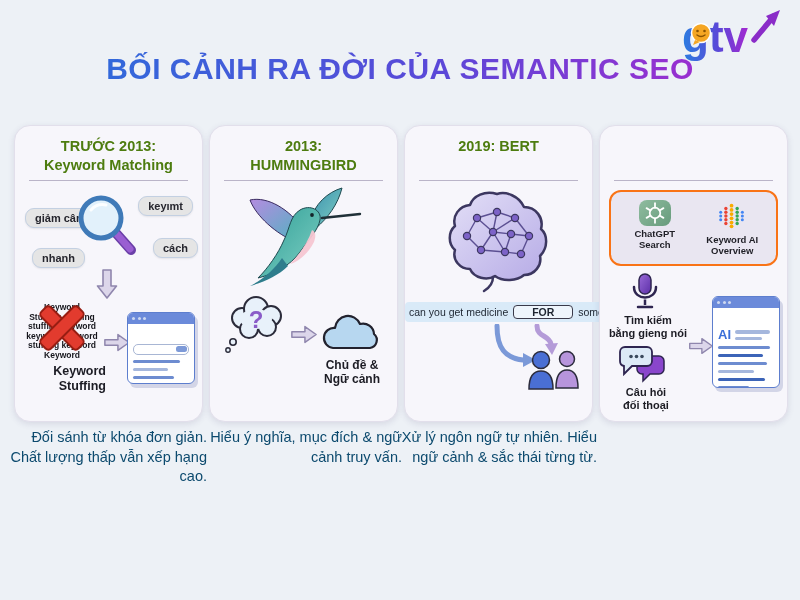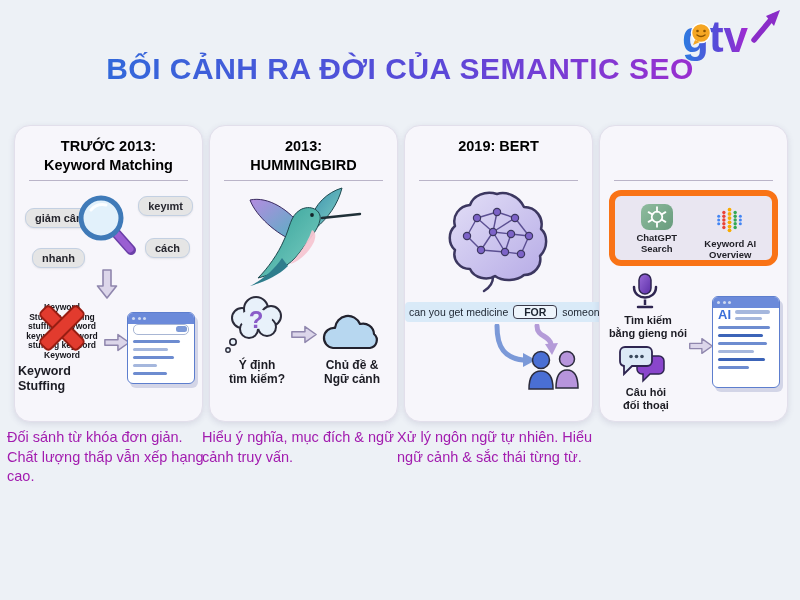--- a/index.html
+++ b/index.html
@@ -13,61 +13,61 @@
     background:linear-gradient(90deg,#2a6fdb 5%,#5b48d8 55%,#b324cc 100%);
     -webkit-background-clip:text;background-clip:text;color:transparent;
   }
   .logo{position:absolute;top:8px;right:16px;width:104px;height:56px;}
 
   
   .card{position:absolute;top:125px;width:187px;height:295px;background:#f7f6fb;
     border:1px solid #e2dfeb;border-radius:16px;box-shadow:0 2px 6px rgba(80,70,120,.14);}
   .c1{left:14px}.c2{left:209px}.c3{left:404px}.c4{left:599px}
   .card-header{position:absolute;top:11px;left:5px;right:5px;text-align:center;
-    font-weight:bold;font-size:14.5px;line-height:1.3;color:#000000;white-space:pre-line;}
+    font-weight:bold;font-size:14.5px;line-height:1.3;color:#4d7c0f;white-space:pre-line;}
   .card-divider{position:absolute;top:54px;left:14px;right:14px;height:0;border-top:1px solid #bab4c8;}
-  .caption{position:absolute;top:428px;width:200px;text-align:left;font-size:14.5px;
-    line-height:1.35;color:#a21caf;}
+  .caption{position:absolute;top:428px;width:200px;text-align:right;font-size:14.5px;
+    line-height:1.35;color:#0c4a6e;}
   .cap1{left:7px}.cap2{left:202px}.cap3{left:397px}.cap4{left:592px}
 
   
   .lbl{position:absolute;text-align:center;font-weight:bold;font-size:12px;line-height:1.2;
     color:#1c1c24;white-space:pre-line;}
   .chip{position:absolute;background:#e5e5e5;border:1px solid #c3d0e2;border-radius:9px;
     padding:3px 9px;font-size:11px;font-weight:600;color:#26262e;box-shadow:0 1px 2px rgba(0,0,0,.08);}
   .block-arrow{position:absolute;}
 
   
   .bwin{position:absolute;background:#fff;border:1.5px solid #5d7ece;border-radius:6px;
     overflow:hidden;box-shadow:3px 4px 0 rgba(120,130,180,.28);}
   .bbar{height:11px;background:#6b8ada;display:flex;align-items:center;gap:2.5px;padding:0 4px;}
   .bdot{width:3px;height:3px;border-radius:50%;background:#cdd8f0;}
-  .bbody{padding:0 5px;display:flex;flex-direction:column;gap:4.5px;}
+  .bbody{padding:20px 5px;display:flex;flex-direction:column;gap:4.5px;}
   .searchpill{height:9px;border:1px solid #a8b6d4;border-radius:5px;position:relative;}
   .searchbtn{position:absolute;right:1px;top:1px;width:11px;height:5.5px;background:#7d9ad8;border-radius:2.5px;}
   .bline{height:3.5px;border-radius:2px;background:#6d8cd0;}
   .bline.lt{background:#a5b7dd;}
   .bline.dk{background:#3c64b8;}
 
   
   .jumble{position:absolute;left:3px;top:177px;width:88px;text-align:center;font-size:8.5px;
     font-weight:700;line-height:1.12;color:#16161c;white-space:pre-line;}
-  .stuffing-label{position:absolute;left:3px;top:238px;width:88px;text-align:left;
+  .stuffing-label{position:absolute;left:3px;top:238px;width:88px;text-align:right;
     font-weight:800;font-size:12.5px;line-height:1.2;color:#1c1c24;}
 
   
   .sentence-wrap{position:absolute;left:0;right:0;top:176px;text-align:center;}
   .sentence{background:#d9eaf8;border-radius:4px;padding:3px 4px;font-size:10.5px;
     color:#1c2430;display:inline-block;white-space:nowrap;}
-  .s-focus{border:1.5px solid #3a3a4a;border-radius:4px;padding:0 10px;margin:0 2px;
+  .s-focus{border:1.5px solid #3a3a4a;border-radius:4px;padding:0 18px;margin:0 2px;
     font-weight:700;background:#eef5fc;display:inline-block;}
 
   
   .apps{position:absolute;left:9px;right:9px;top:64px;height:76px;background:#e9e6f1;
-    border:6px solid #f97316;border-radius:12px;display:flex;justify-content:space-between;
+    border:2px solid #f97316;border-radius:12px;display:flex;justify-content:space-between;
     padding:8px 5px 19px;box-sizing:border-box;}
   .app{flex:1;display:flex;flex-direction:column;align-items:center;gap:3px;}
   .app-icon{width:32px;height:32px;border-radius:8px;display:flex;align-items:center;justify-content:center;}
   .app-icon.gpt{background:linear-gradient(135deg,#8fbc9f,#679b7c);}
   .app-icon.pplx{background:#1f3a31;}
   .app-label{font-size:9.5px;font-weight:700;color:#1f1f26;text-align:center;line-height:1.15;white-space:pre-line;}
 </style>
 </head>
 <body>
 
@@ -97,21 +97,21 @@
 
   <div class="main-title">BỐI CẢNH RA ĐỜI CỦA SEMANTIC SEO</div>
 
   <div class="card c1">
     <div class="card-header">TRƯỚC 2013:
 Keyword Matching</div>
     <div class="card-divider"></div>
 
     <div class="chip" style="left:10px;top:82px;">giảm cân</div>
     <div class="chip" style="right:9px;top:70px;">keyımt</div>
-    <div class="chip" style="right:12px;top:112px;">cách</div>
+    <div class="chip" style="right:4px;top:112px;">cách</div>
     <div class="chip" style="left:17px;top:122px;">nhanh</div>
 
     <svg style="position:absolute;left:56px;top:62px;" width="72" height="74" viewBox="0 0 72 74">
       <line x1="44" y1="44" x2="60" y2="62" stroke="#6b3fa8" stroke-width="10" stroke-linecap="round"></line>
       <line x1="44" y1="44" x2="59" y2="61" stroke="#9a5fd2" stroke-width="7" stroke-linecap="round"></line>
       <circle cx="30" cy="30" r="20" fill="#e2f1fb" stroke="#3f7ab8" stroke-width="5"></circle>
       <path d="M20,22 Q26,15 35,17" stroke="#ffffff" stroke-width="3" fill="none" stroke-linecap="round" opacity=".9"></path>
     </svg>
 
     <svg class="block-arrow" style="left:80px;top:142px;" width="24" height="32" viewBox="0 0 24 32">
@@ -190,22 +190,20 @@
           <circle cx="32" cy="15" r="12"></circle>
           <circle cx="47" cy="22" r="10"></circle>
         <circle cx="43" cy="33" r="9"></circle>
           <circle cx="25" cy="35" r="9"></circle>
       </g>
       <ellipse cx="32" cy="25" rx="16" ry="10" fill="#e8f1fa"></ellipse>
       <text x="32" y="34" text-anchor="middle" font-size="24" font-weight="bold" fill="#8a5cc8">?</text>
       <circle cx="9" cy="48" r="3.2" fill="#e8f1fa" stroke="#2b2b3a" stroke-width="1.6"></circle>
       <circle cx="4" cy="56" r="2.2" fill="#e8f1fa" stroke="#2b2b3a" stroke-width="1.4"></circle>
     </svg>
-    <div class="lbl" style="left:2px;top:232px;width:90px;">Ý định
-tìm kiếm?</div>
 
     <svg class="block-arrow" style="left:80px;top:198px;" width="28" height="21" viewBox="0 0 30 22">
       <path d="M2,8 L16,8 L16,2.5 L28,11 L16,19.5 L16,14 L2,14 Z" fill="#dcd6ea" stroke="#8f86ad" stroke-width="1.6" stroke-linejoin="round"></path>
     </svg>
 
     <svg style="position:absolute;left:110px;top:184px;" width="62" height="44" viewBox="0 0 62 44">
       <path d="M13,38 a10,10 0 0 1 2,-20 a13,13 0 0 1 25,-4 a11,11 0 0 1 14,10 a8,8 0 0 1 -4,14 z" fill="#b7d7f0" stroke="#22222e" stroke-width="2.2" stroke-linejoin="round"></path>
     </svg>
     <div class="lbl" style="left:102px;top:232px;width:80px;">Chủ đề &amp;
 Ngữ cảnh</div>

